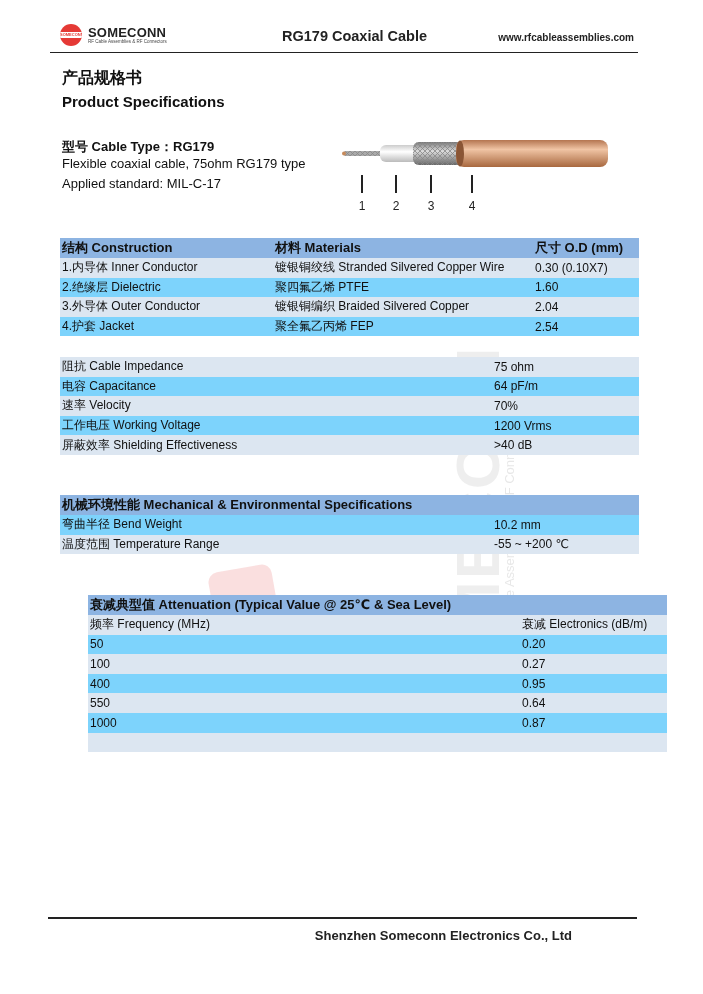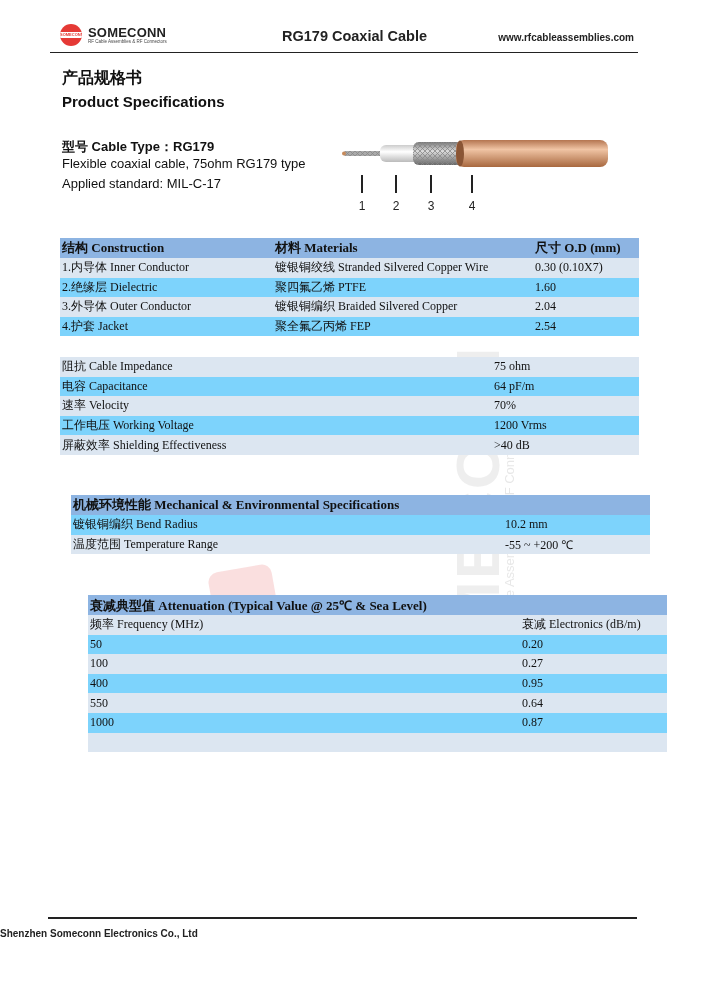--- a/index.html
+++ b/index.html
@@ -23,32 +23,32 @@
   .type-line { position: absolute; left: 62px; top: 138px; font-size: 13px; font-weight: bold; }
   .desc1 { position: absolute; left: 62px; top: 156px; font-size: 13px; }
   .desc2 { position: absolute; left: 62px; top: 176px; font-size: 13px; }
 
   .cable { position: absolute; left: 340px; top: 136px; width: 270px; height: 40px; }
   .cable-labels { position: absolute; left: 350px; top: 175px; width: 140px; height: 40px; }
   .cable-mark { position: absolute; top: 0; width: 1.5px; height: 18px; background: #222; }
   .cable-num { position: absolute; top: 24px; font-size: 12px; color: #222; transform: translateX(-50%); }
 
   table.spec { position: absolute; left: 60px; width: 579px; border-collapse: collapse; font-size: 12px; }
-  table.spec td { height: 19.6px; padding: 0 2px; white-space: nowrap; vertical-align: middle; font-family: Liberation Serif, serif; }
+  table.spec td { height: 19.6px; padding: 0 2px; white-space: nowrap; vertical-align: middle; }
   table.spec tr.hdr td { background: #8db4e2; font-weight: bold; font-size: 13px; height: 20px; }
   table.spec tr.alt td { background: #dce6f1; }
   table.spec tr.plain td { background: #7dd3fc; }
 
   .watermark { position: absolute; left: 240px; top: 380px; transform: rotate(-45deg); transform-origin: left top; pointer-events: none; }
   .wm-big { position: absolute; left: -130px; top: 250px; width: 360px; font-size: 62px; font-weight: bold; color: rgba(120,120,120,0.13); letter-spacing: 2px; white-space: nowrap; transform: rotate(-45deg); }
   .wm-small { position: absolute; left: -30px; top: 290px; font-size: 13px; color: rgba(120,120,120,0.18); white-space: nowrap; transform: rotate(-45deg); }
   .wm-logo { position: absolute; left: 212px; top: 568px; width: 64px; height: 64px; border-radius: 10px; background: rgba(230,80,80,0.18); transform: rotate(-10deg); }
 
   .footer-line { position: absolute; left: 48px; top: 917px; width: 589px; height: 1.5px; background: #222; }
-  .footer-text { position: absolute; left: 0; width: 572px; top: 928px; text-align: left; font-size: 10px; font-weight: bold; color: #222; }
+  .footer-text { position: absolute; left: 0; width: 572px; top: 928px; text-align: right; font-size: 13px; font-weight: bold; color: #222; }
 </style>
 </head>
 <body>
 
 <div class="header">
   <div class="logo">
     <div class="logo-badge">
         <span>SOMECONN</span>
       </div>
     <div class="logo-text">
@@ -171,31 +171,31 @@
     <td>工作电压 Working Voltage</td>
     <td>1200 Vrms</td>
   </tr>
   <tr class="alt">
     <td>屏蔽效率 Shielding Effectiveness</td>
     <td>&gt;40 dB</td>
   </tr>
 </tbody>
   </table>
 
-<table class="spec" style="top: 495px; margin-left: 11px;">
+<table class="spec" style="top: 495px;">
   <colgroup>
       <col style="width:432px">
       <col style="width:147px">
     </colgroup>
   <tbody>
       <tr class="hdr">
     <td colspan="2">机械环境性能 Mechanical &amp; Environmental Specifications</td>
   </tr>
   <tr class="plain">
-    <td>镀银铜编织 Bend Radius</td>
+    <td>弯曲半径 Bend Weight</td>
     <td>10.2 mm</td>
   </tr>
   <tr class="alt">
     <td>温度范围 Temperature Range</td>
     <td>-55 ~ +200 ℃</td>
   </tr>
 </tbody>
   </table>
 
 <table class="spec" style="top: 595px; margin-left: 28px;">

